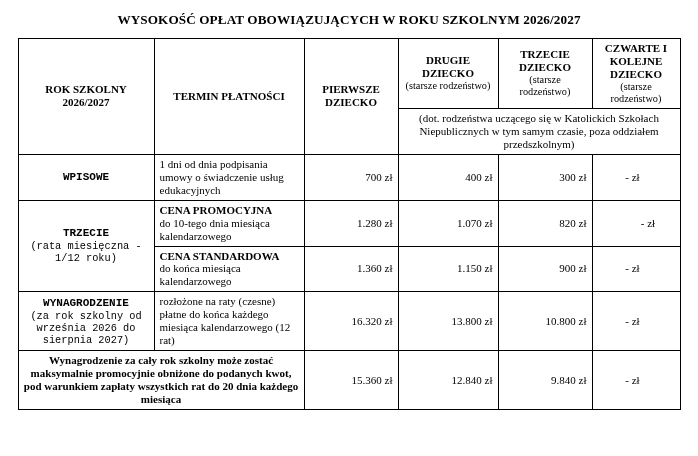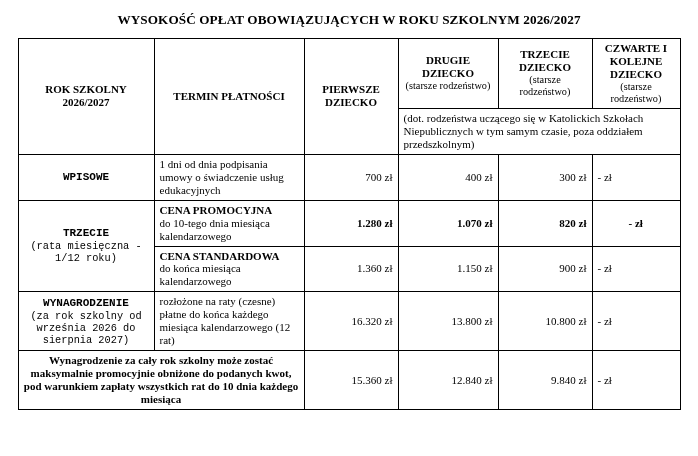--- a/index.html
+++ b/index.html
@@ -55,20 +55,21 @@
     font-weight: bold;
     font-size: 11.3px;
   }
   .hdr .sub {
     font-weight: normal;
     font-size: 10.3px;
     display: block;
     line-height: 1.16;
   }
   .note-row td {
+    text-align: center;
     font-weight: normal;
     font-size: 10.4px;
     line-height: 1.2;
     padding: 4px 6px;
   }
   .rowlabel {
     text-align: center;
     font-weight: bold;
     font-size: 11.3px;
     font-family: Liberation Mono, monospace;
@@ -87,25 +88,25 @@
   .term .strong {
     font-weight: bold;
     font-size: 11px;
     display: block;
   }
   .amount {
     text-align: right;
     font-size: 11.2px;
   }
   .amount.bold {
-    font-weight: bold;
+    font-weight: normal;
     padding-left: 36px;
   }
   .amount.dash {
-    text-align: left;
+    text-align: center;
     padding-right: 12px;
   }
   .promo-note {
     text-align: center;
     font-weight: bold;
     font-size: 11.4px;
     line-height: 1.22;
     padding: 4px 6px;
   }
 </style>
@@ -189,21 +190,21 @@
           <span class="small">(za rok szkolny od września 2026 do sierpnia 2027)</span>
         </td>
         <td class="term">rozłożone na raty (czesne) płatne do końca każdego miesiąca kalendarzowego (12 rat)</td>
         <td class="amount">16.320 zł</td>
         <td class="amount">13.800 zł</td>
         <td class="amount">10.800 zł</td>
         <td class="amount dash">-  zł</td>
       </tr>
 
       <tr>
-        <td class="promo-note" colspan="2">Wynagrodzenie za cały rok szkolny może zostać maksymalnie promocyjnie obniżone do podanych kwot, pod warunkiem zapłaty wszystkich rat do 10 dnia każdego miesiąca</td>
+        <td class="promo-note" colspan="2">Wynagrodzenie za cały rok szkolny może zostać maksymalnie promocyjnie obniżone do podanych kwot, pod warunkiem zapłaty wszystkich rat do 20 dnia każdego miesiąca</td>
         <td class="amount">15.360 zł</td>
         <td class="amount">12.840 zł</td>
         <td class="amount">9.840 zł</td>
         <td class="amount dash">-  zł</td>
       </tr>
     </tbody>
   </table>
 </div>
 
 </body></html>

